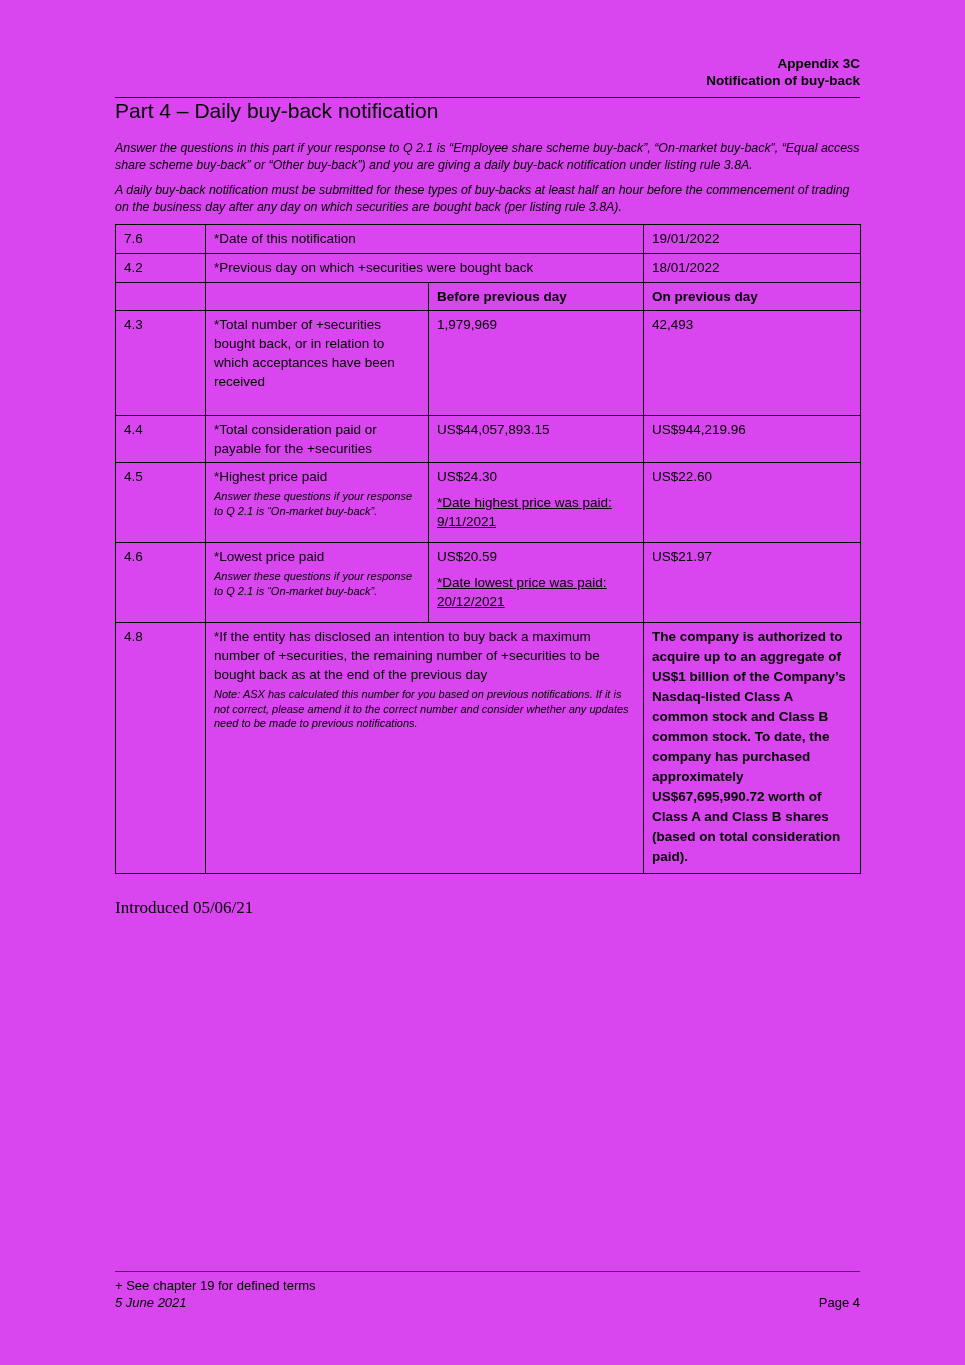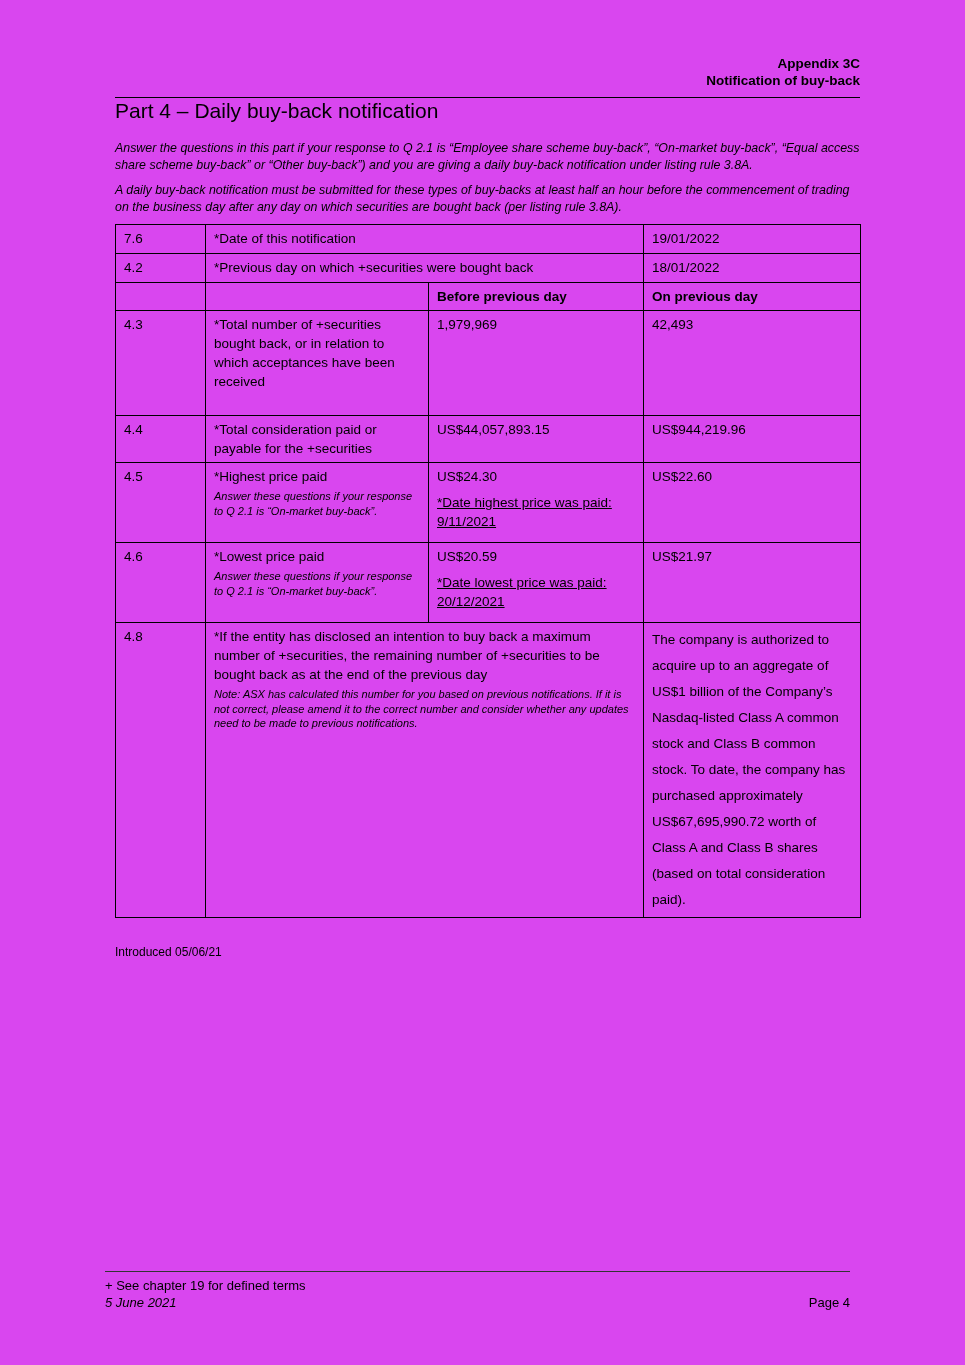--- a/index.html
+++ b/index.html
@@ -62,27 +62,27 @@
   tr.h251 { height: 251px; }
 
   .bold { font-weight: bold; }
   .note {
     font-style: italic;
     font-size: 11px;
     line-height: 14.5px;
     margin-top: 3px;
   }
   .cell-para { margin-top: 7px; text-decoration: underline; }
-  td.value-cell-48 { line-height: 26px; }
+  td.value-cell-48 { line-height: 20px; font-weight: bold; }
 
-  .introduced { margin-top: 26px; font-size: 12px; line-height: 16px; }
+  .introduced { margin-top: 26px; font-size: 17px; line-height: 16px; font-family: Liberation Serif, serif; }
 
   .footer {
     position: absolute;
-    left: 105px;
+    left: 115px;
     top: 1271px;
     width: 745px;
     border-top: 1px solid #333;
     padding-top: 5px;
     display: flex;
     justify-content: space-between;
     align-items: flex-end;
     font-size: 13px;
     line-height: 17px;
   }

